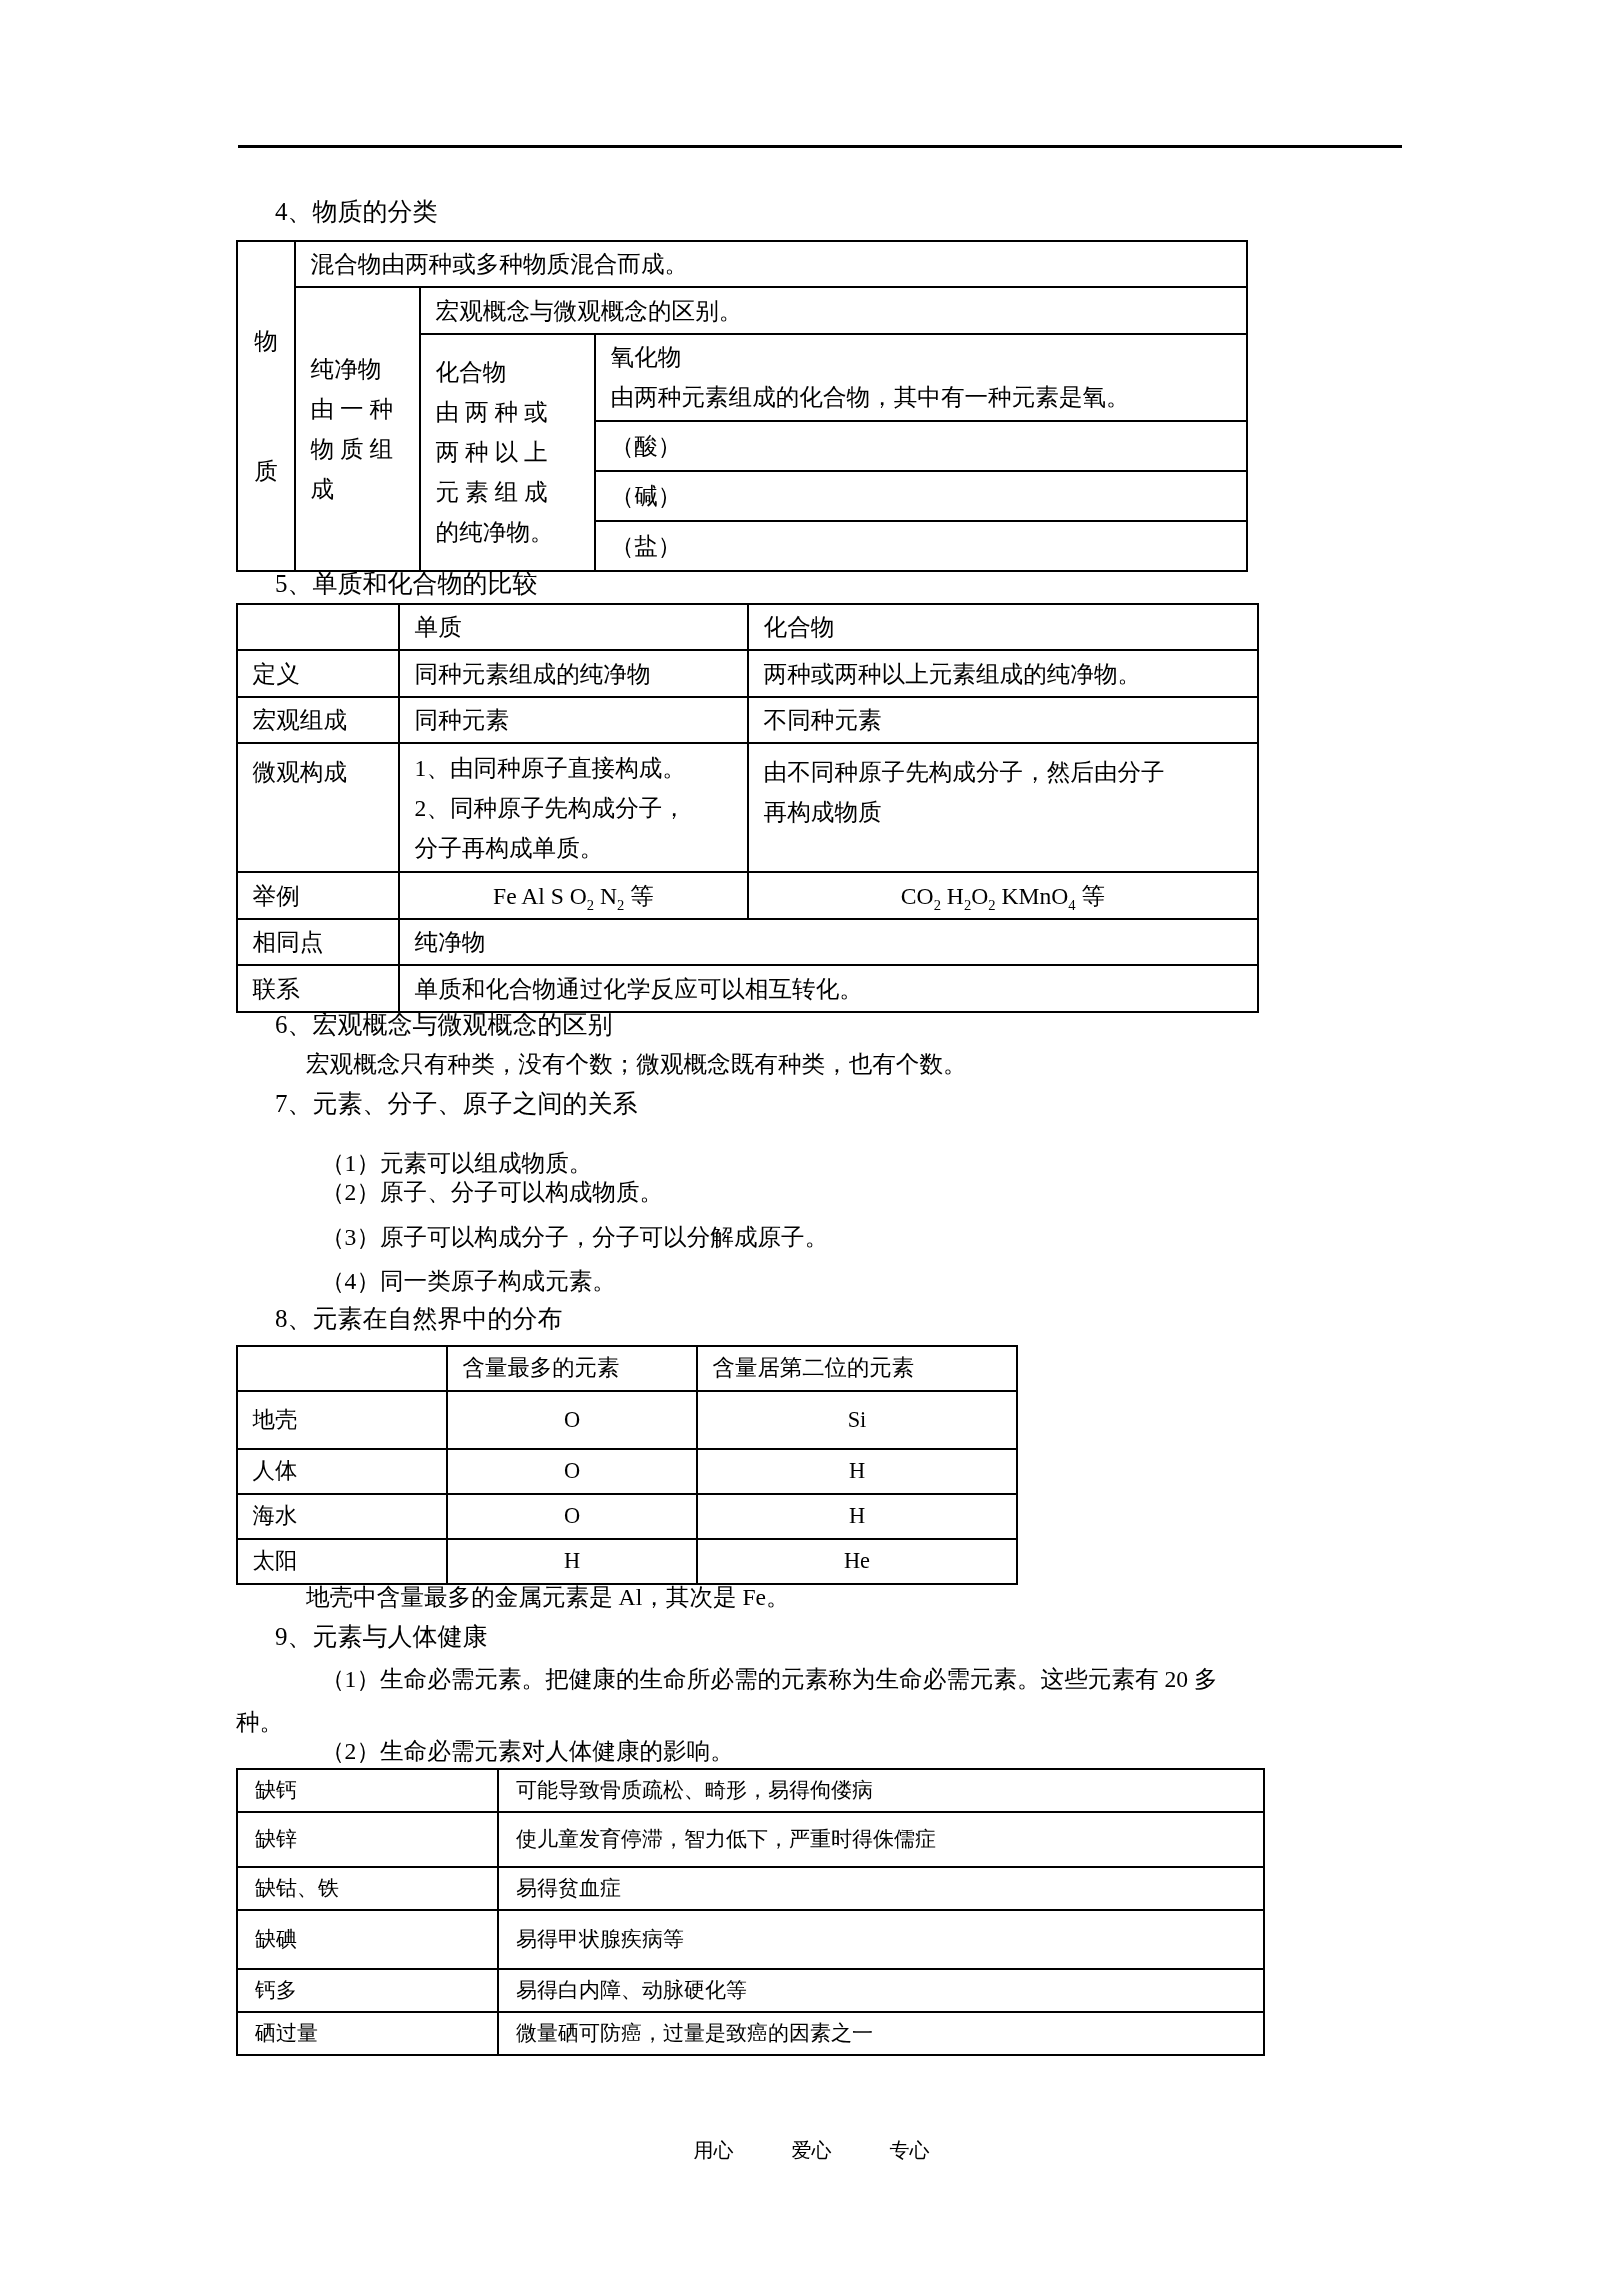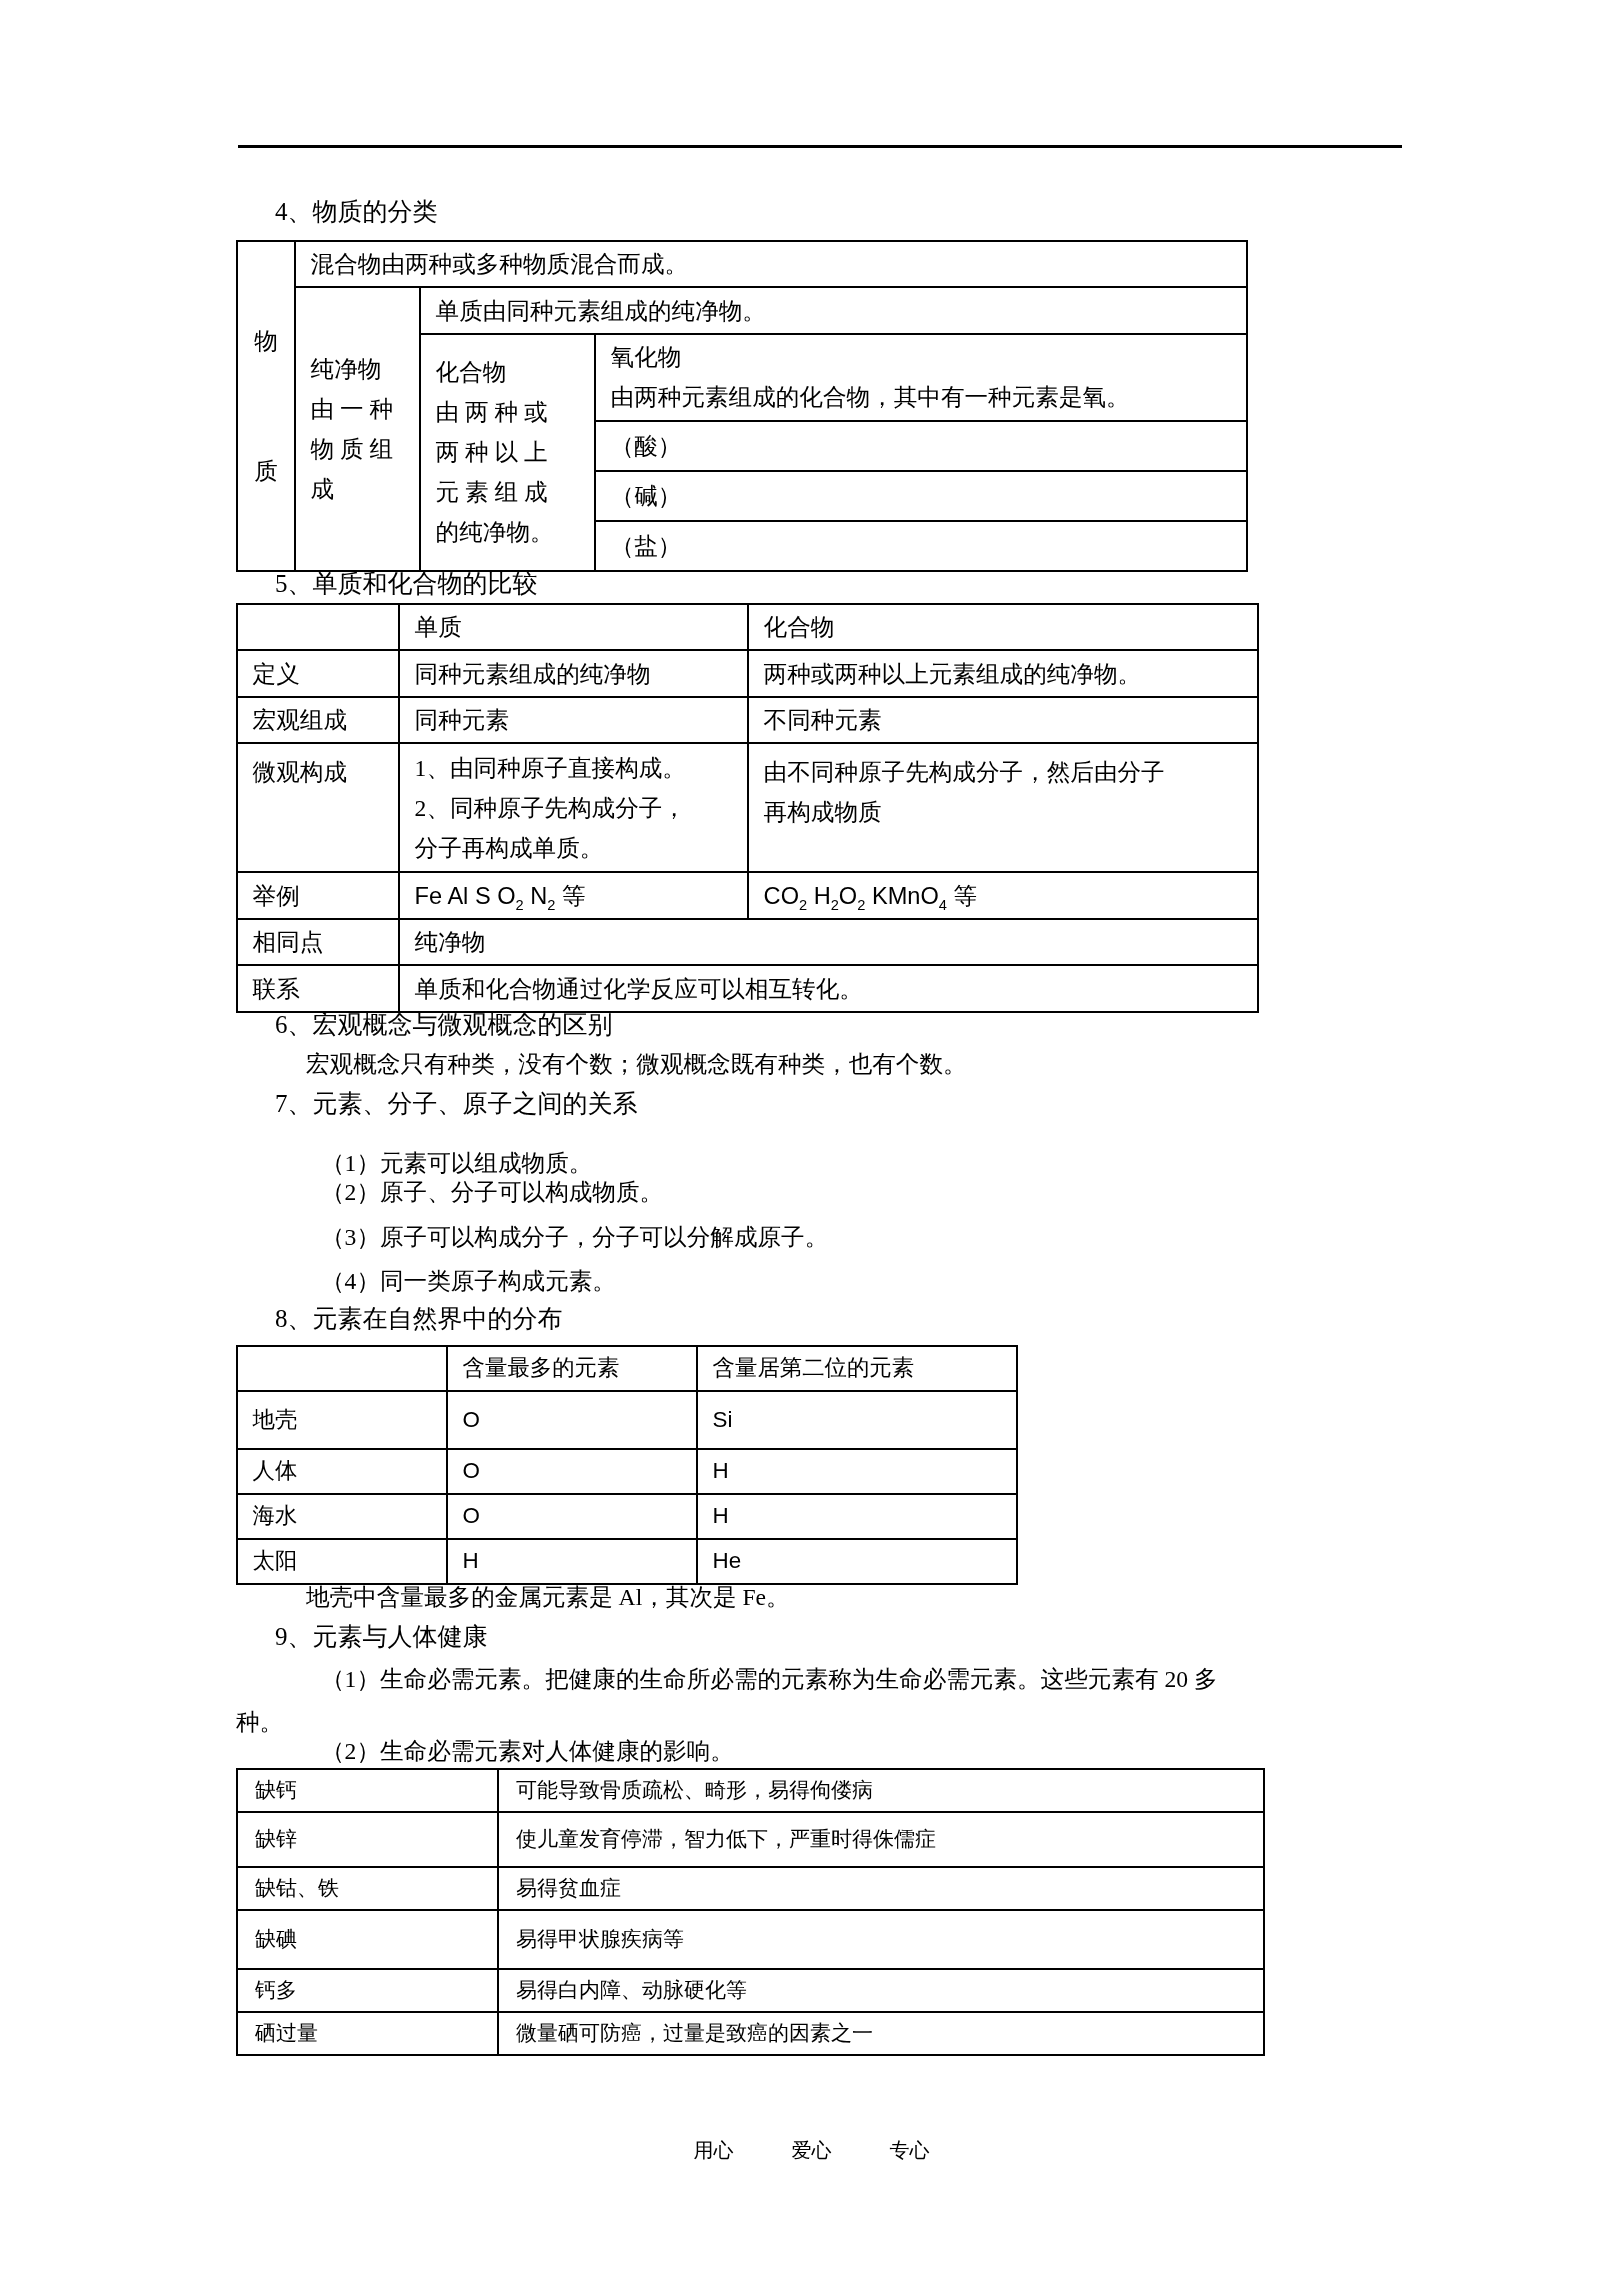--- a/index.html
+++ b/index.html
@@ -26,21 +26,21 @@
   }
   .pre{white-space:pre-line;}
   .nowrap{white-space:nowrap;}
   .vtop{vertical-align:top !important;padding-top:7.9px !important;}
   .vlabel-wrap{
     display:flex;flex-direction:column;align-items:center;justify-content:center;
     gap:90px;height:100%;
   }
   #table3 td{font-size:22.4px;}
   #table4 td{font-size:21px;padding:2.2px 17px;}
-  .latin{font-family:Liberation Sans, sans-serif;}
+  .latin{font-family:Liberation Serif, serif;text-align:center;}
   sub{font-size:0.62em;line-height:0;}
   #footer{
     display:flex;justify-content:center;gap:58px;
     width:100%;font-size:20px;line-height:25px;
   }
 </style>
 </head>
 <body>
 
 <div id="page">
@@ -64,21 +64,21 @@
           <span>质</span>
         </div>
       </td>
       <td colspan="3" class="nowrap">混合物由两种或多种物质混合而成。</td>
     </tr>
     <tr style="height:44px;">
       <td rowspan="5" class="pre">纯净物
 由 一 种
 物 质 组
 成</td>
-      <td colspan="2" class="nowrap">单质由同种元素组成的纯净物。</td>
+      <td colspan="2" class="nowrap">宏观概念与微观概念的区别。</td>
     </tr>
     <tr style="height:84px;">
       <td rowspan="4" class="pre">化合物
 由 两 种 或
 两 种 以 上
 元 素 组 成
 的纯净物。</td>
       <td class="pre">氧化物
 由两种元素组成的化合物，其中有一种元素是氧。</td>
     </tr>

